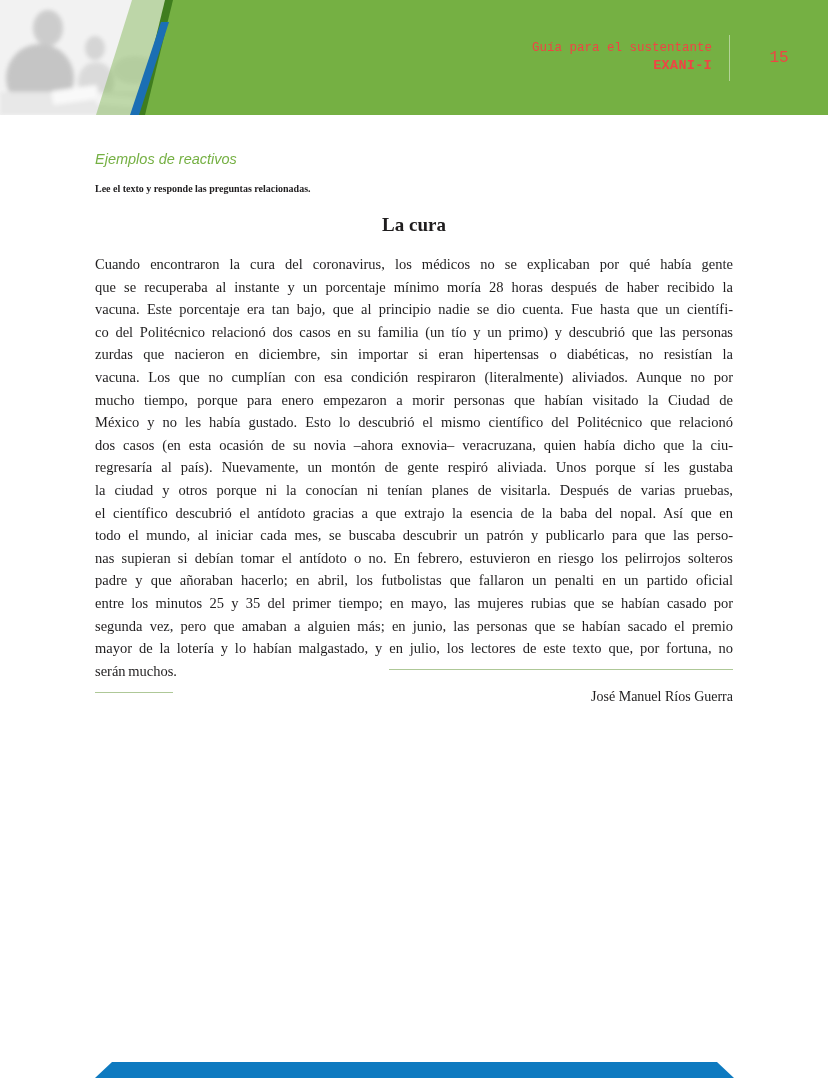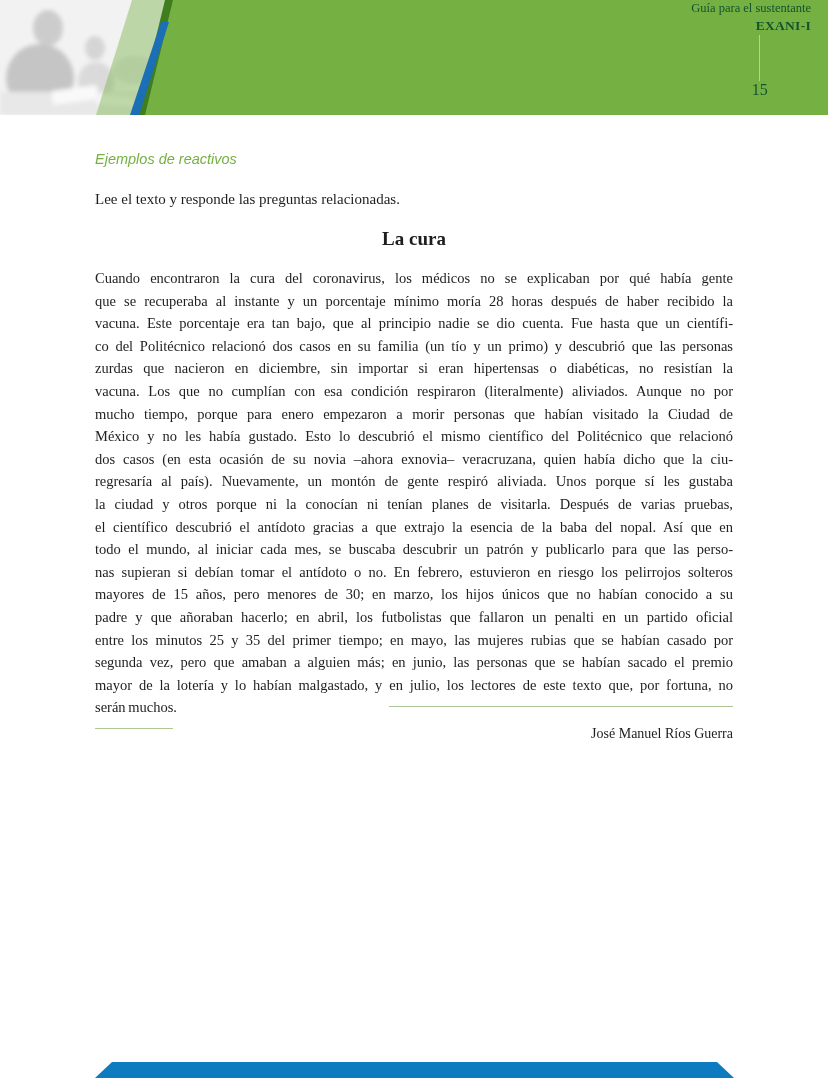--- a/index.html
+++ b/index.html
@@ -32,35 +32,35 @@
     clip-path:polygon(169px 0,828px 0,828px 115px,141px 115px);}
   .stripe-darkgreen{position:absolute;top:0;left:0;width:250px;height:115px;
     background:var(--green-dark);
     clip-path:polygon(165px 0,173px 0,145px 115px,137px 115px);}
   .stripe-blue{position:absolute;top:0;left:0;width:250px;height:115px;
     background:var(--blue);
     clip-path:polygon(161px 22px,169px 22px,139px 115px,130px 115px);}
   .header-meta{
     position:absolute;top:0;right:0;height:115px;
     display:flex;align-items:center;
-    font-family:Liberation Serif, serif;color:#14532d;flex-direction:column;
+    font-family:Liberation Mono, monospace;color:#ef4444;
   }
   .header-titles{text-align:right;padding-right:17px;}
   .guide-label{font-size:12.5px;line-height:17px;font-weight:400;}
   .exam-label{font-size:13.5px;line-height:18px;font-weight:700;letter-spacing:.3px;}
   .header-divider{width:1px;height:46px;background:rgba(255,255,255,.45);}
   .page-number{width:98px;text-align:center;font-size:16px;font-weight:300;}
   
   .main{position:absolute;left:95px;top:115px;width:638px;}
   .section-heading{
     margin-top:36px;
     font-family:"Liberation Sans","DejaVu Sans",sans-serif;
     font-style:italic;font-size:14.5px;color:var(--green);
   }
-  .instruction{margin-top:24px;font-weight:400;font-size:15px;}
+  .instruction{margin-top:16px;font-weight:700;font-size:10px;}
   .passage-title{margin-top:20px;text-align:center;font-weight:700;font-size:19px;}
   .passage-body{margin-top:17px;font-size:14.5px;word-spacing:-1px;}
   .pline{
     line-height:22.6px;
     text-align:justify;
     text-align-last:justify;
     white-space:normal;
   }
   .plast{text-align-last:left;}
   .uline{border-bottom:1.5px solid var(--uline);padding-bottom:13px;}
@@ -126,21 +126,20 @@
         <div class="pline"><span>zurdas que nacieron en diciembre, sin importar si eran hipertensas o diabéticas, no resistían la</span></div>
         <div class="pline"><span>vacuna. Los que no cumplían con esa condición respiraron (literalmente) aliviados. Aunque no por</span></div>
         <div class="pline"><span>mucho tiempo, porque para enero empezaron a morir personas que habían visitado la Ciudad de</span></div>
         <div class="pline"><span>México y no les había gustado. Esto lo descubrió el mismo científico del Politécnico que relacionó</span></div>
         <div class="pline"><span>dos casos (en esta ocasión de su novia –ahora exnovia– veracruzana, quien había dicho que la ciu-</span></div>
         <div class="pline"><span>regresaría al país). Nuevamente, un montón de gente respiró aliviada. Unos porque sí les gustaba</span></div>
         <div class="pline"><span>la ciudad y otros porque ni la conocían ni tenían planes de visitarla. Después de varias pruebas,</span></div>
         <div class="pline"><span>el científico descubrió el antídoto gracias a que extrajo la esencia de la baba del nopal. Así que en</span></div>
         <div class="pline"><span>todo el mundo, al iniciar cada mes, se buscaba descubrir un patrón y publicarlo para que las perso-</span></div>
         <div class="pline"><span>nas supieran si debían tomar el antídoto o no. En febrero, estuvieron en riesgo los pelirrojos solteros</span></div>
-        <div class="pline"><span>mayores de 15 años, pero menores de 30; en marzo, los hijos únicos que no habían conocido a su</span></div>
         <div class="pline"><span>padre y que añoraban hacerlo; en abril, los futbolistas que fallaron un penalti en un partido oficial</span></div>
         <div class="pline"><span>entre los minutos 25 y 35 del primer tiempo; en mayo, las mujeres rubias que se habían casado por</span></div>
         <div class="pline"><span>segunda vez, pero que amaban a alguien más; en junio, las personas que se habían sacado el premio</span></div>
         <div class="pline"><span>mayor de la lotería y lo habían malgastado, y </span><span class="uline">en julio, los lectores de este texto que, por fortuna, no</span></div>
         <div class="pline plast"><span class="uline">serán muchos</span><span>.</span></div>
       </div>
     <div class="author">José Manuel Ríos Guerra</div>
   </div>
 
   <div class="footer-bar"></div>

